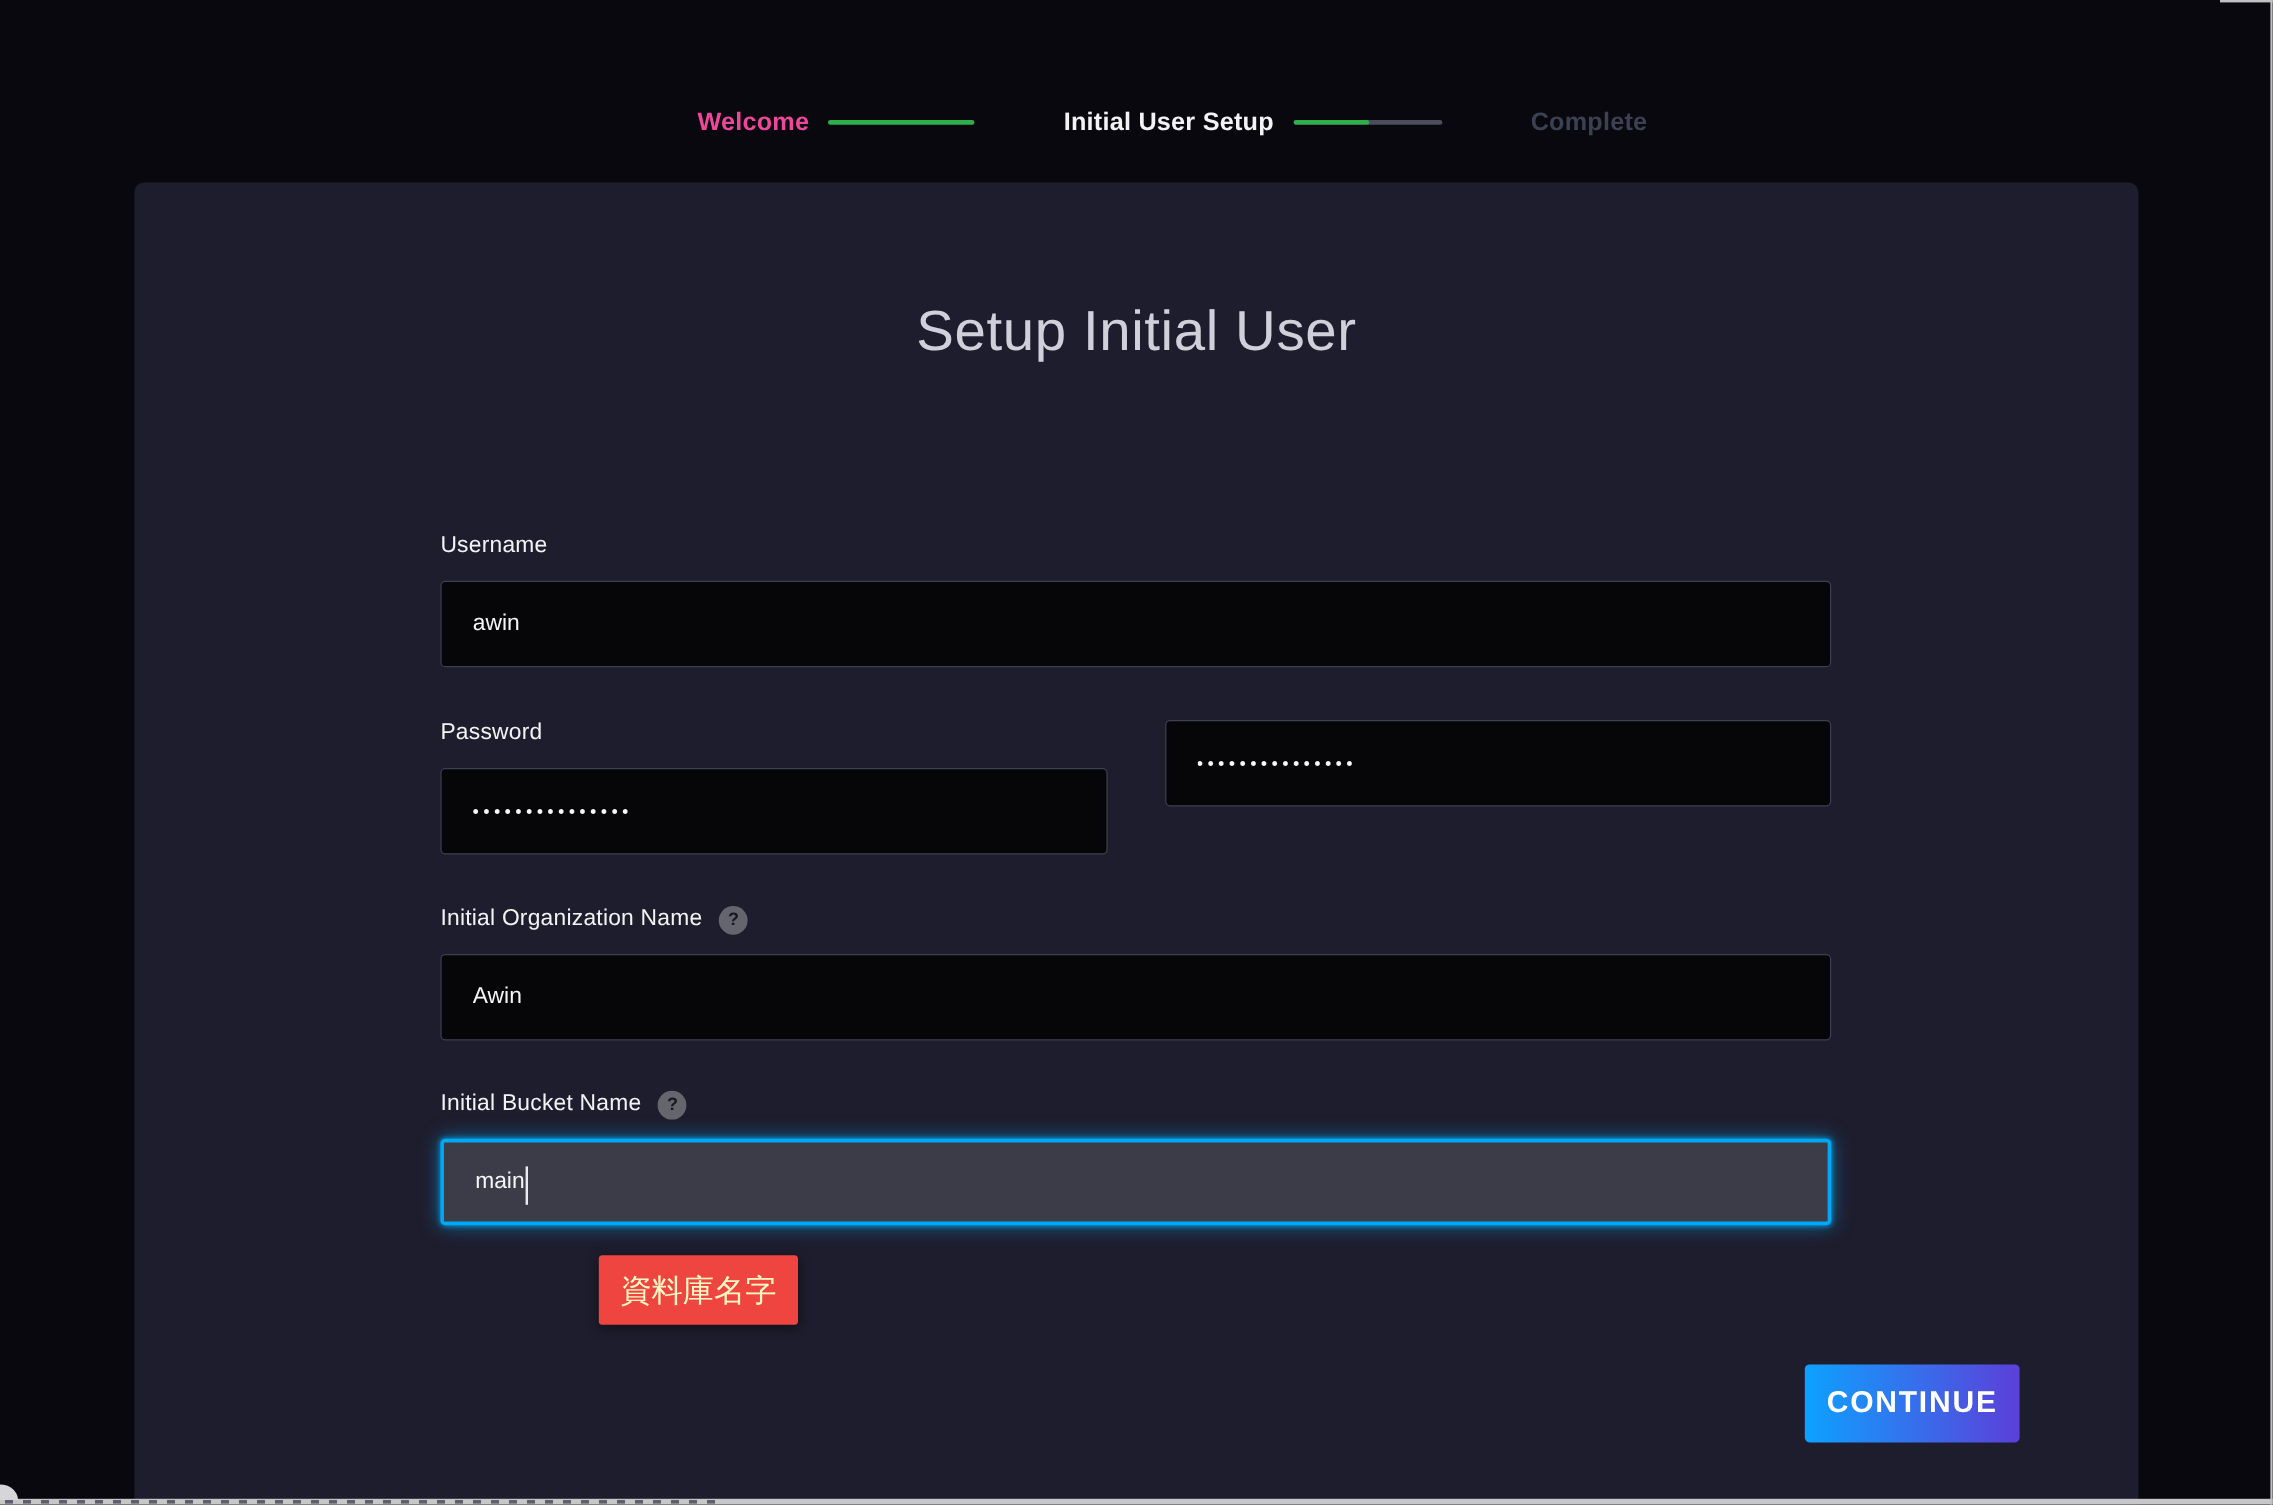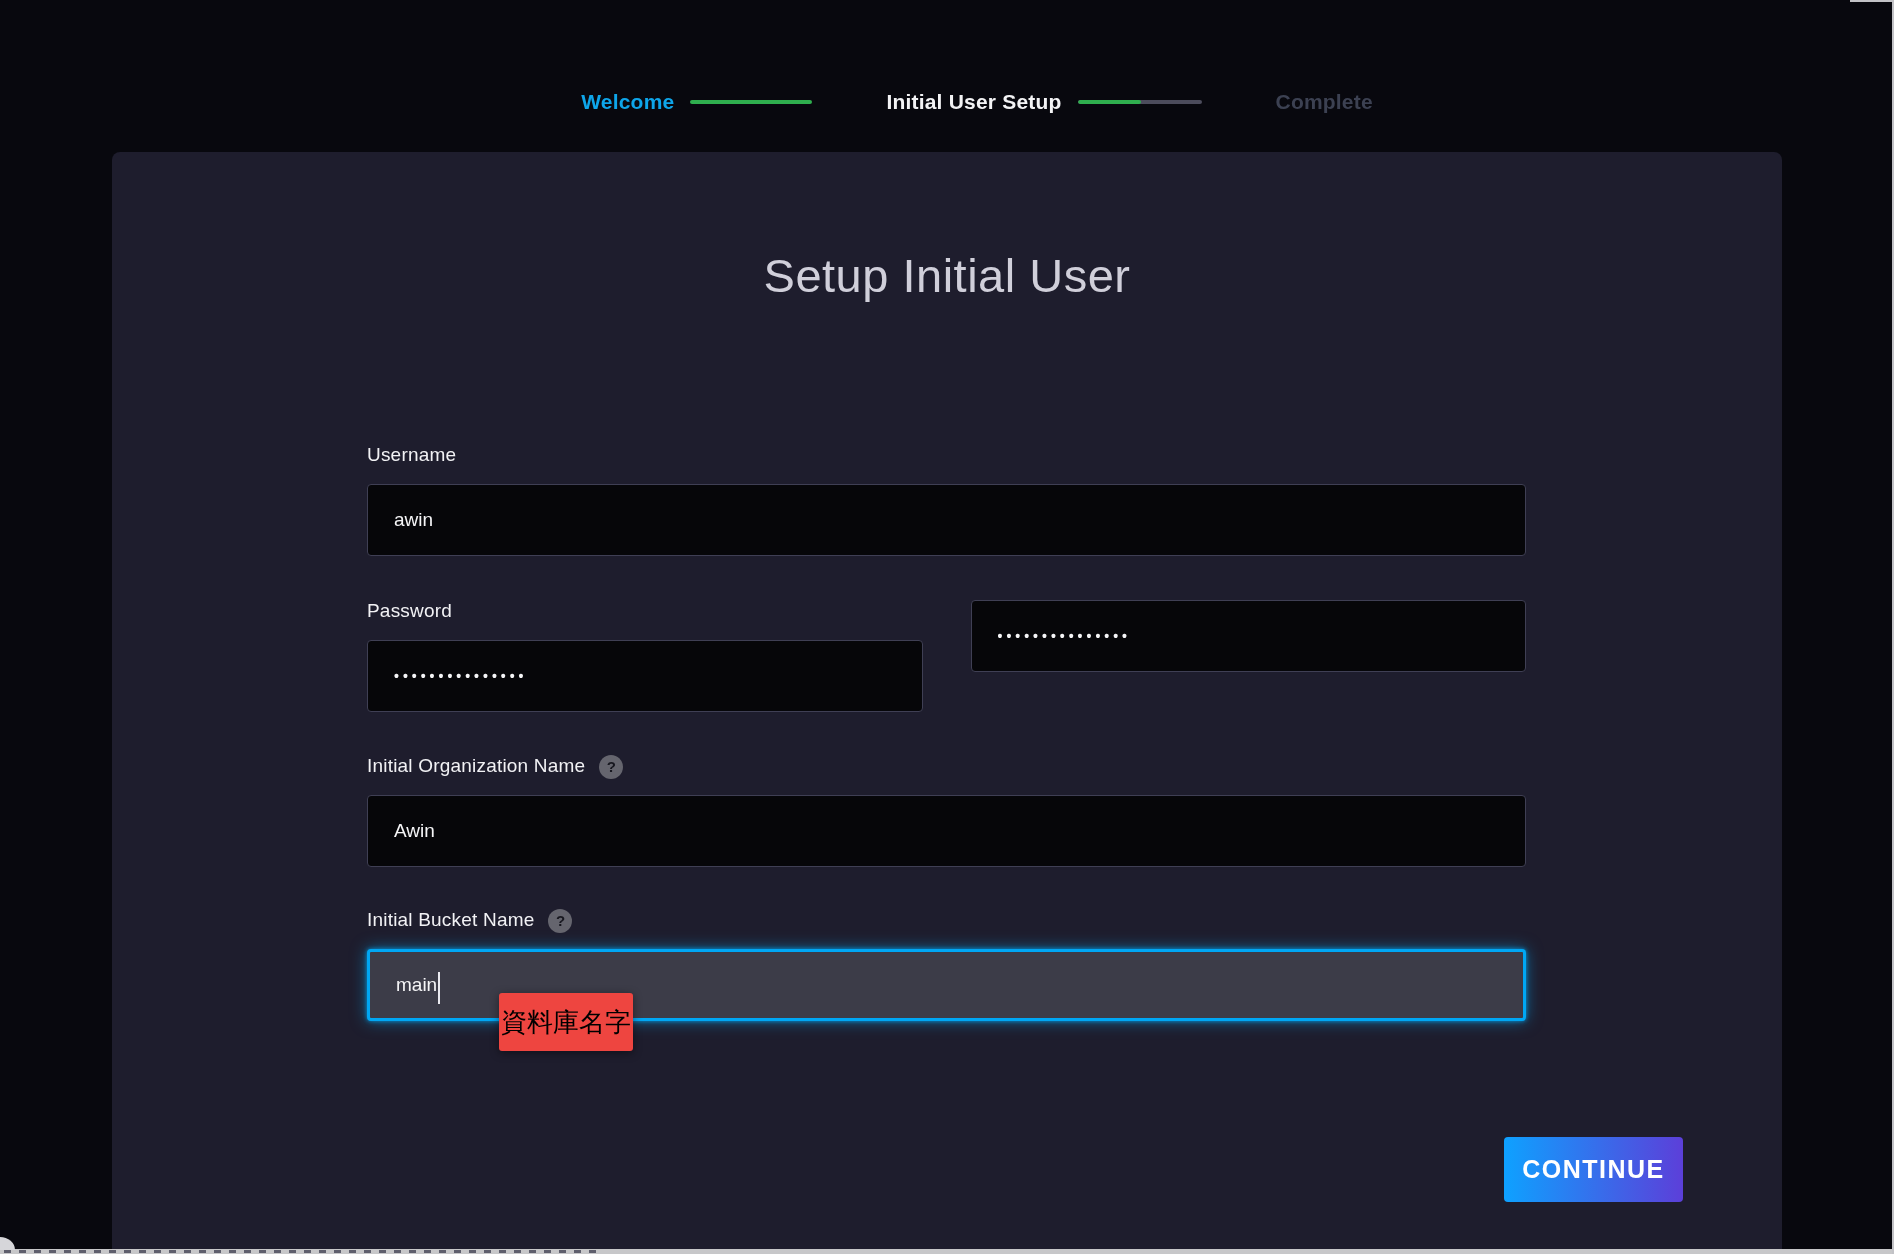--- a/index.html
+++ b/index.html
@@ -10,21 +10,21 @@
     -webkit-font-smoothing:antialiased;
   }
 
   
   .stepper {
     position:absolute; top:90px; left:0; right:0;
     display:flex; justify-content:center; align-items:center;
     transform:translateX(30px);
   }
   .step-label { font-size:21px; font-weight:bold; letter-spacing:.2px; }
-  .step-complete { color:#0ea5e9;text-align:right; }
+  .step-complete { color:#ec4899;text-align:right; }
   .step-active   { color:#f3f3f5; }
   .step-upcoming { color:#3c4152; }
   .step-line {
     height:4px; border-radius:2px; margin-left:16px; margin-right:74px;
     background:#2fae4e; overflow:hidden;
   }
   .line-1 { width:122px; }
   .line-2 { width:124px; background:#4c4c5c; position:relative; }
   .line-2 .line-fill {
     position:absolute; left:0; top:0; bottom:0; width:51%;
@@ -76,23 +76,23 @@
   .row2 .field { flex:1; }
 
   
   .text-caret {
     position:absolute; left:438px; top:972px; width:2px; height:32px;
     background:#eaeaf0;
   }
 
   
   .annotation {
-    position:absolute; left:499px; top:993px;
-    background:#ee4540; color:#000000;
-    font-size:26px; line-height:1; padding:16px 2px;
+    position:absolute; left:499px; top:1046px;
+    background:#ee4540; color:#fef9c3;
+    font-size:26px; line-height:1; padding:16px 18px;
     border-radius:3px; box-shadow:0 2px 10px rgba(0,0,0,.45);
     white-space:nowrap; z-index:5;
   }
 
   
   .continue-btn {
     position:absolute; left:1392px; top:985px; width:179px; height:65px;
     border:none; border-radius:4px; cursor:pointer;
     background:linear-gradient(90deg, #0ea1ff 0%, #5c3fd9 100%);
     color:#ffffff; font-size:25px; font-weight:bold; letter-spacing:1.5px;

